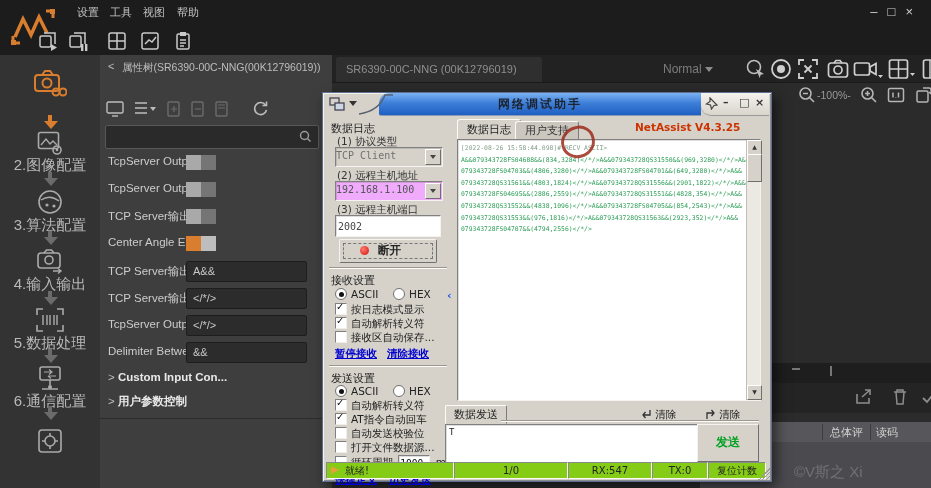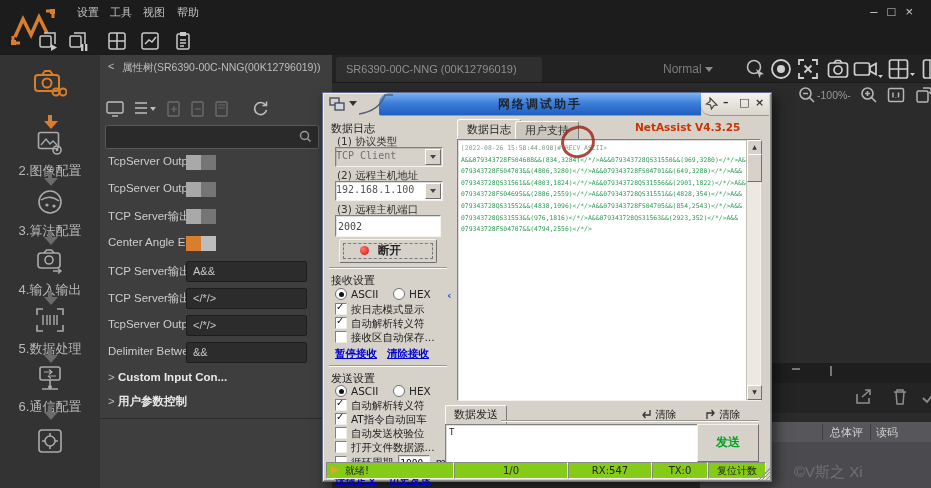--- a/index.html
+++ b/index.html
@@ -6,21 +6,21 @@
   .screen{position:relative;width:931px;height:488px;overflow:hidden;background:#262626;
           font-family:"Liberation Sans",sans-serif;-webkit-font-smoothing:antialiased;}
   .abs{position:absolute;}
   
   .topbar{position:absolute;left:0;top:0;width:931px;height:55px;background:#1c1c1c;border-bottom:1px solid #141414;}
   .menu-item{position:absolute;top:5px;font-size:11px;color:#c2c2c2;cursor:default;}
   .winctl{position:absolute;top:4px;right:8px;color:#cfcfcf;font-size:13px;letter-spacing:10px;}
   .tb-ic{position:absolute;top:31px;width:20px;height:20px;}
   .leftnav{position:absolute;left:0;top:55px;width:100px;height:433px;background:#333333;border-right:1px solid #1f1f1f;}
   .step{position:absolute;left:0;width:100px;text-align:center;}
-  .step-label{font-size:13px;color:#b9b9b9;display:block;margin-top:7px;}
+  .step-label{font-size:15px;color:#b9b9b9;display:block;margin-top:1px;}
   .flow-arrow{position:absolute;left:44px;width:12px;}
   .flow-arrow .stem{width:4px;height:6px;margin:0 auto;background:#6b6b6b;}
   .flow-arrow .head{width:0;height:0;margin:0 auto;border-left:7px solid transparent;border-right:7px solid transparent;border-top:8px solid #6b6b6b;}
   .flow-arrow.orange .stem{background:#d97e2e;} .flow-arrow.orange .head{border-top-color:#d97e2e;}
   .prop{position:absolute;left:100px;top:55px;width:232px;height:433px;background:#3e3e3e;}
   .prop-title{position:absolute;left:22px;top:6px;font-size:10.5px;color:#bdbdbd;white-space:nowrap;}
   .prop-back{position:absolute;left:8px;top:5px;font-size:11px;color:#bdbdbd;}
   .search{position:absolute;left:5px;top:70px;width:212px;height:22px;background:#2a2a2a;border:1px solid #585858;border-radius:2px;}
   .prow-label{position:absolute;left:8px;font-size:11.5px;color:#cccccc;white-space:nowrap;overflow:hidden;max-width:110px;}
   .toggle{position:absolute;left:86px;width:30px;height:15px;display:flex;}
@@ -413,21 +413,21 @@
 
     <div class="gtitle" style="left:8px;top:28px">数据日志</div>
     <div class="small-label" style="left:14px;top:42px">(1) 协议类型</div>
     <div class="combo sunken" style="left:12px;top:54px;width:106px;background:#d6d2ca;">
       <span>TCP Client</span>
       <span class="combo-btn">
           <i></i>
         </span>
     </div>
     <div class="small-label" style="left:14px;top:76px">(2) 远程主机地址</div>
-    <div class="combo sunken" style="left:12px;top:88px;width:106px;background:#ffffff;color:#555;">
+    <div class="combo sunken" style="left:12px;top:88px;width:106px;background:#f0abfc;color:#555;">
       <span>192.168.1.100</span>
       <span class="combo-btn">
           <i></i>
         </span>
     </div>
     <div class="small-label" style="left:14px;top:110px">(3) 远程主机端口</div>
     <input class="combo sunken abs" style="left: 12px; top: 122px; width: 100px; color: rgb(68, 68, 68);" value="2002">
     <div class="raised abs" style="left:16px;top:146px;width:96px;height:22px;border-radius:2px;">
       <span class="abs" style="left:3px;top:3px;right:3px;bottom:3px;border:1px dashed #777"></span>
       <span class="abs" style="left:20px;top:6px;width:9px;height:9px;border-radius:50%;background:radial-gradient(circle at 35% 35%,#ff7a6a,#cf1010);"></span>

